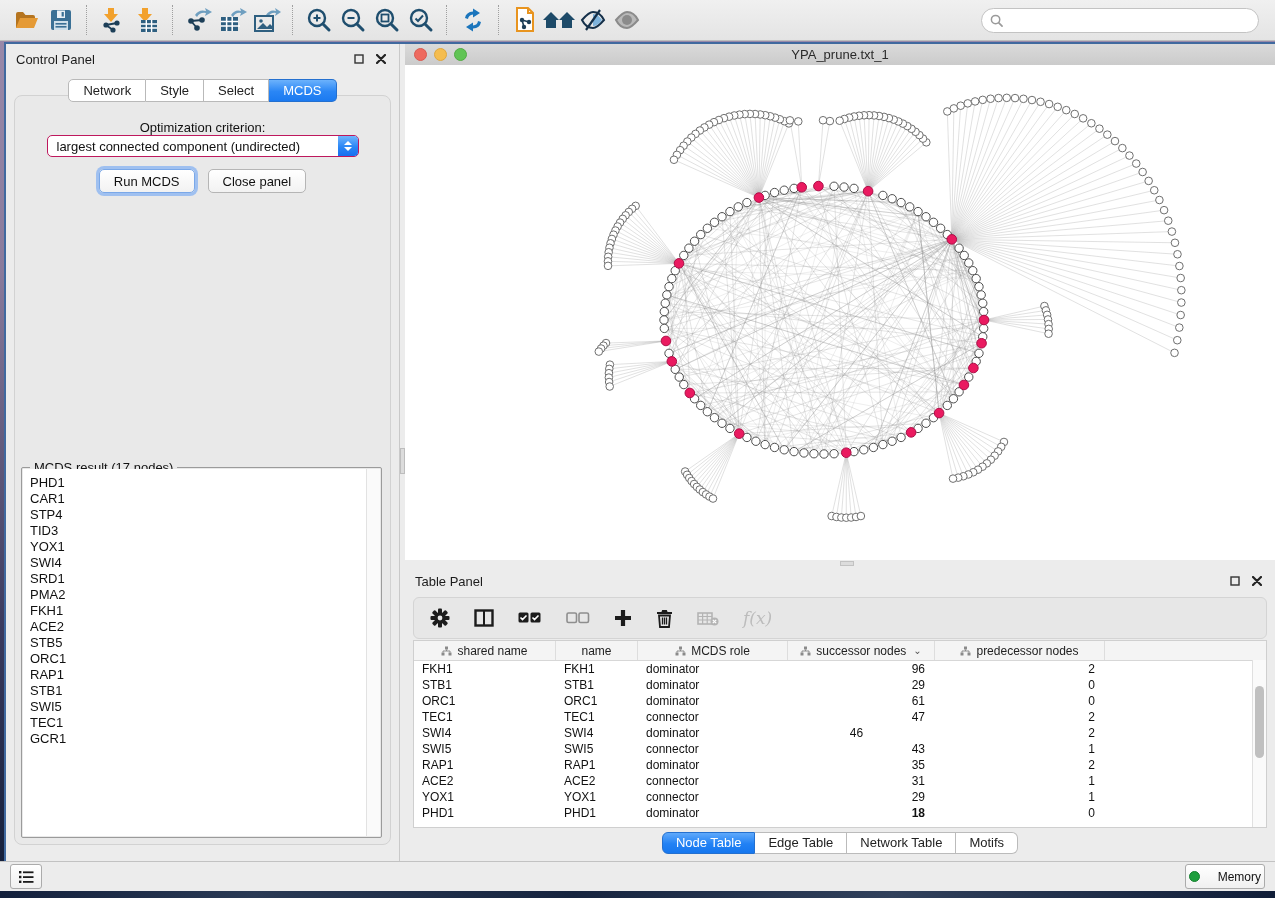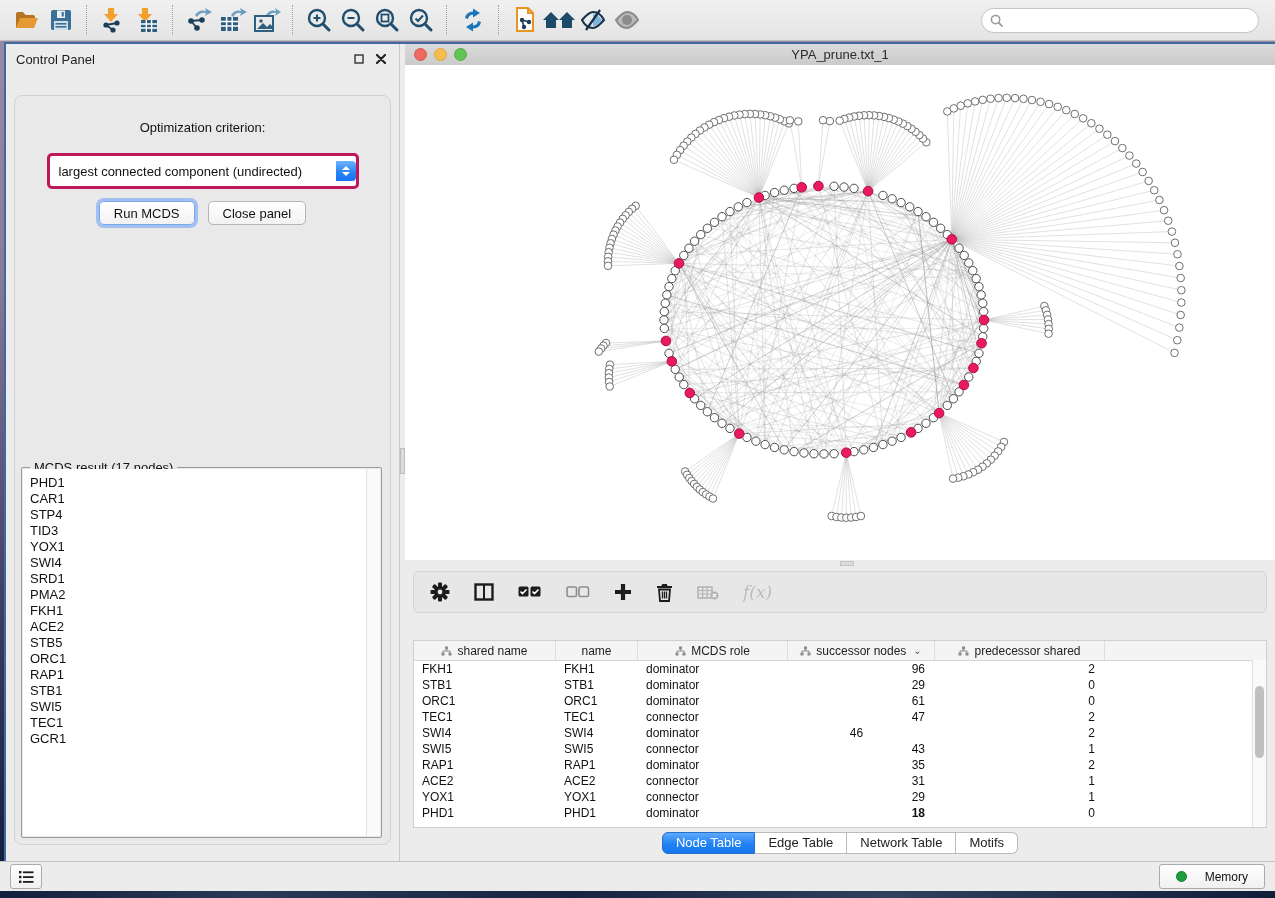--- a/index.html
+++ b/index.html
@@ -32,21 +32,21 @@
   .panel-ico{width:16px;height:14px;display:flex;align-items:center;justify-content:center;margin-left:6px;cursor:default;}
   .cp-tabs{display:flex;justify-content:center;margin-top:9px;position:relative;z-index:2;}
   .cp-tab{height:21px;line-height:21px;padding:0 14px;font-size:13px;background:#fff;color:#222;
     border:1px solid #b9b9b9;border-left:none;cursor:default;}
   .cp-tab:first-child{border-left:1px solid #b9b9b9;border-radius:5px 0 0 5px;}
   .cp-tab:last-child{border-radius:0 5px 5px 0;}
   .cp-tab.active{background:linear-gradient(180deg,#6cb2fc,#2a86f5 55%,#1b7af0);color:#fff;border-color:#2470cf;}
   .cp-card{position:absolute;left:8px;top:51px;right:8px;bottom:16px;background:#e9e9e9;
     border:1px solid #d2d2d2;border-radius:8px;}
   .opt-label{margin-top:24px;text-align:center;font-size:13px;color:#111;}
-  .dropdown{margin:18px auto 0 auto;width:312px;height:36px;background:#fff;border:3px solid #be185d;
+  .dropdown{margin:0 auto 0 auto;width:312px;height:22px;background:#fff;border:1px solid #be185d;
     border-radius:5px;display:flex;align-items:center;position:relative;box-sizing:border-box;cursor:default;}
   .dropdown .dd-text{flex:1;font-size:13px;color:#111;padding-left:9px;white-space:nowrap;overflow:hidden;}
   .dd-stepper{width:20px;height:20px;border-radius:0 4px 4px 0;margin-right:0;
     background:linear-gradient(180deg,#6fb4fd,#2a86f5 55%,#176ff0);display:flex;flex-direction:column;
     align-items:center;justify-content:center;gap:2px;}
   .dd-up{width:0;height:0;border-left:4px solid transparent;border-right:4px solid transparent;border-bottom:4px solid #fff;}
   .dd-down{width:0;height:0;border-left:4px solid transparent;border-right:4px solid transparent;border-top:4px solid #fff;}
   .btn-row{margin-top:12px;display:flex;justify-content:center;gap:13px;}
   .mac-btn{height:22px;padding:0 14px;font-size:13px;color:#111;background:linear-gradient(180deg,#ffffff,#f2f2f2);
     border:1px solid #b5b5b5;border-radius:5px;cursor:default;display:flex;align-items:center;}
@@ -98,21 +98,21 @@
     border:1px solid #bbb;border-left:none;cursor:default;}
   .tp-tab:first-child{border-left:1px solid #bbb;border-radius:6px 0 0 6px;}
   .tp-tab:last-child{border-radius:0 6px 6px 0;}
   .tp-tab.active{background:linear-gradient(180deg,#5fa9fb,#2181f4 55%,#1677ef);color:#fff;border-color:#2470cf;}
 
   
   .statusbar{position:absolute;left:0;right:0;bottom:0;height:30px;background:#ececec;border-top:1px solid #c2c2c2;
     display:flex;align-items:center;padding:0 10px;box-sizing:border-box;}
   .sb-btn{width:30px;height:23px;background:linear-gradient(180deg,#fff,#f0f0f0);border:1px solid #ababab;border-radius:3px;
     display:flex;align-items:center;justify-content:center;cursor:default;}
-  .mem-btn{height:23px;padding:0 16px;background:linear-gradient(180deg,#fff,#f0f0f0);border:1px solid #ababab;border-radius:3px;
+  .mem-btn{height:23px;padding:0 3px;background:linear-gradient(180deg,#fff,#f0f0f0);border:1px solid #ababab;border-radius:3px;
     display:flex;align-items:center;gap:18px;font-size:12px;color:#111;cursor:default;}
   .mem-dot{width:11px;height:11px;border-radius:50%;background:#1d9e3c;border:1px solid #15802e;box-sizing:border-box;}
 </style>
 </head>
 <body>
 
 <div class="desktop"></div>
 
 <div class="window">
 
@@ -262,20 +262,26 @@
           <svg width="10" height="10" viewBox="0 0 10 10">
             <rect x="1" y="1" width="8" height="8" fill="none" stroke="#333" stroke-width="1.4"></rect>
           </svg>
         </span>
         <span class="panel-ico">
           <svg width="10" height="10" viewBox="0 0 10 10">
             <path d="M1 1 L9 9 M9 1 L1 9" stroke="#222" stroke-width="2.2" stroke-linecap="round"></path>
           </svg>
         </span>
       </div>
+      <div class="cp-tabs" id="cp-tabs">
+          <div class="cp-tab">Network</div>
+          <div class="cp-tab">Style</div>
+          <div class="cp-tab">Select</div>
+          <div class="cp-tab active">MCDS</div>
+        </div>
       <div class="cp-card">
         <div class="opt-label">Optimization criterion:</div>
         <div class="dropdown">
           <span class="dd-text">largest connected component (undirected)</span>
           <span class="dd-stepper">
             <span class="dd-up"></span>
               <span class="dd-down"></span>
           </span>
         </div>
         <div class="btn-row">
@@ -1028,20 +1034,34 @@
             <circle cx="273.990754074136" cy="198.36915292674627" r="4.8" fill="#ea1a60" stroke="#ad0e47" stroke-width="1"></circle>
           </svg>
       </div>
     </div>
 
     <div class="hsplit">
       <div class="hsplit-grip"></div>
     </div>
 
     <div class="tpanel">
+      <div class="panel-header">
+        <span class="panel-title">Table Panel</span>
+        <span class="panel-hspace"></span>
+        <span class="panel-ico">
+          <svg width="10" height="10" viewBox="0 0 10 10">
+            <rect x="1" y="1" width="8" height="8" fill="none" stroke="#333" stroke-width="1.4"></rect>
+          </svg>
+        </span>
+        <span class="panel-ico">
+          <svg width="10" height="10" viewBox="0 0 10 10">
+            <path d="M1 1 L9 9 M9 1 L1 9" stroke="#222" stroke-width="2.2" stroke-linecap="round"></path>
+          </svg>
+        </span>
+      </div>
       <div class="tp-toolbar">
         <span class="tp-tool">
           <svg width="20" height="20" viewBox="0 0 20 20">
             <g fill="#1c1c1c">
               <rect x="8" y="0.5" width="4" height="19" rx="1"></rect>
               <rect x="0.5" y="8" width="19" height="4" rx="1"></rect>
               <rect x="8" y="0.5" width="4" height="19" rx="1" transform="rotate(45 10 10)"></rect>
               <rect x="0.5" y="8" width="19" height="4" rx="1" transform="rotate(45 10 10)"></rect>
               <circle cx="10" cy="10" r="5.6"></circle>
             </g>
@@ -1124,21 +1144,21 @@
 <span>successor nodes</span>
               <span class="sort">⌄</span>
             </div>
             <div class="tp-hcell" style="width: 170px;">
   <svg width="11" height="10" viewBox="0 0 11 10">
     <rect x="4" y="0.5" width="3" height="3" fill="#8a8a8a"></rect>
     <rect x="0.5" y="6.5" width="3" height="3" fill="#8a8a8a"></rect>
     <rect x="7.5" y="6.5" width="3" height="3" fill="#8a8a8a"></rect>
     <path d="M5.5 3.5 V5 M2 6.5 V5 H9 V6.5" stroke="#8a8a8a" stroke-width="1" fill="none"></path>
   </svg>
-<span>predecessor shared</span>
+<span>predecessor nodes</span>
             </div>
           </div>
         <div id="tp-rows">
             <div class="tp-row">
               <div class="tp-cell" style="width: 142px; text-align: left; padding: 0px 0px 0px 8px; box-sizing: border-box;">FKH1</div>
               <div class="tp-cell" style="width: 82px; text-align: left; padding: 0px 0px 0px 8px; box-sizing: border-box;">FKH1</div>
               <div class="tp-cell" style="width: 150px; text-align: left; padding: 0px 0px 0px 8px; box-sizing: border-box;">dominator</div>
               <div class="tp-cell" style="width: 147px; text-align: right; padding: 0px 10px 0px 0px; box-sizing: border-box;">96</div>
               <div class="tp-cell" style="width: 170px; text-align: right; padding: 0px 10px 0px 0px; box-sizing: border-box;">2</div>
             </div>

